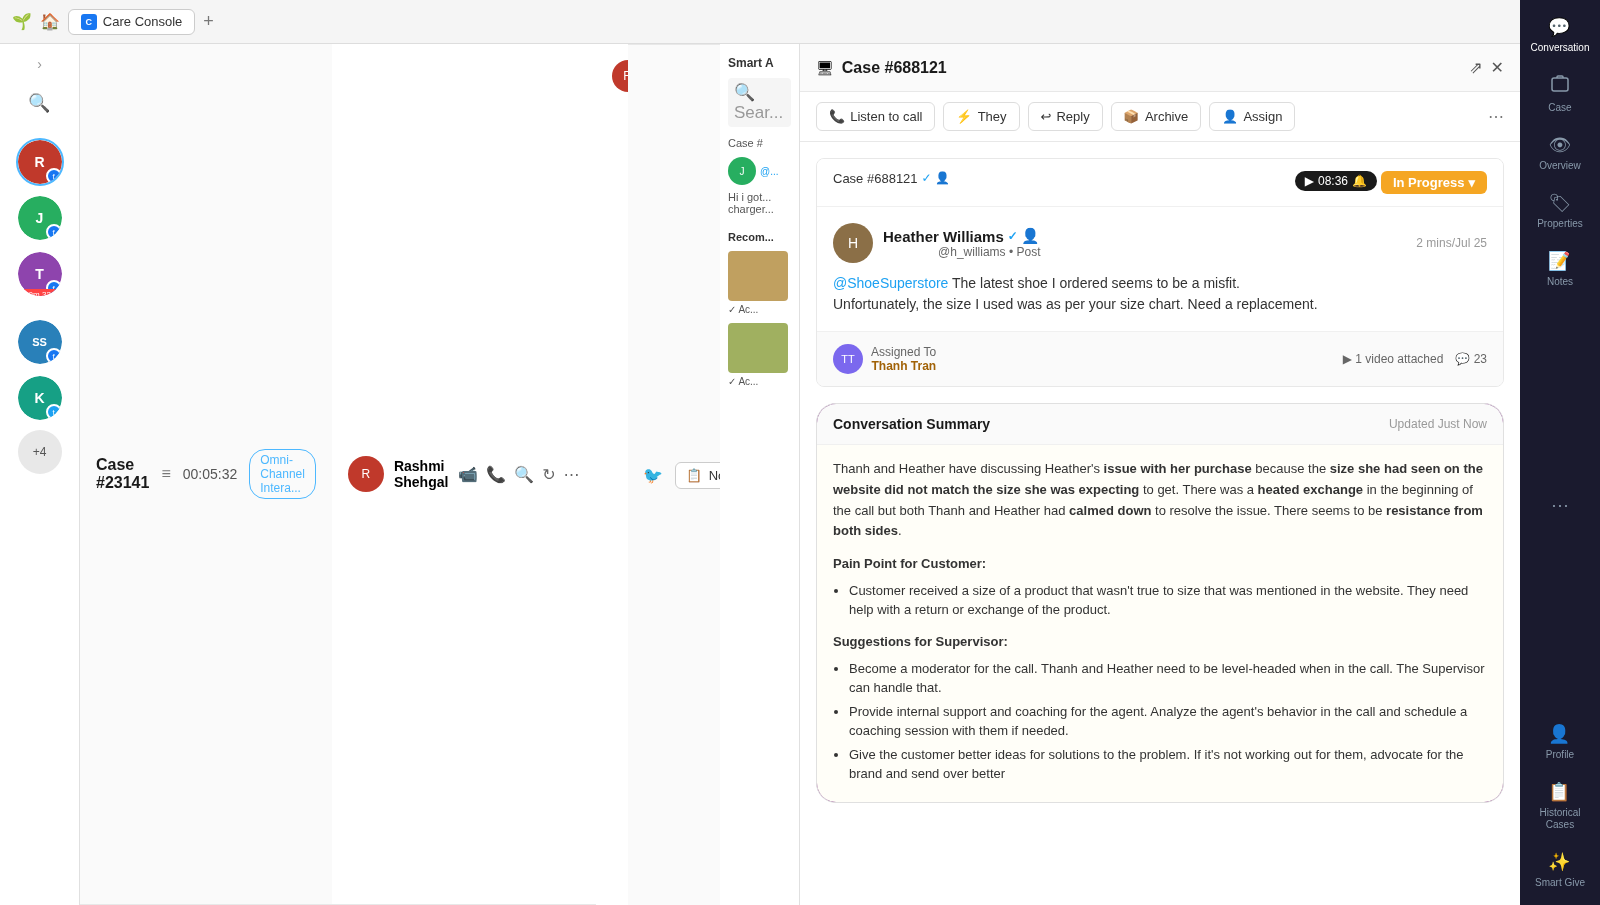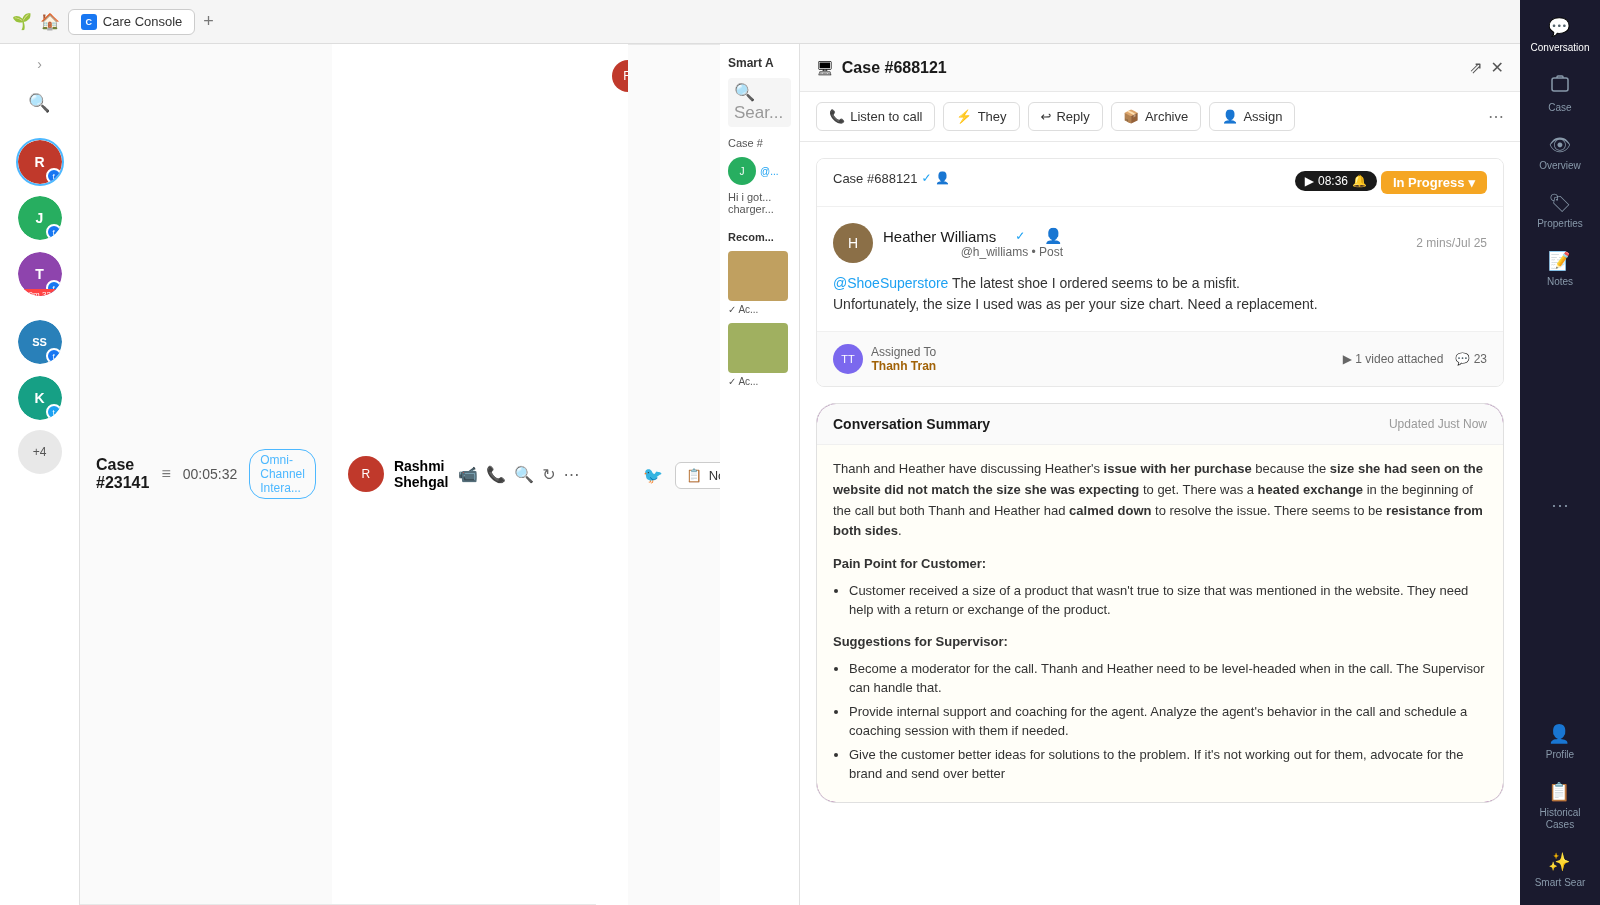--- a/index.html
+++ b/index.html
@@ -335,21 +335,21 @@
     }
 
     
     .customer-post {
       padding: 16px;
       border-top: 1px solid #f0f0f0;
       background: #fff;
     }
     .customer-info { display: flex; align-items: center; gap: 10px; margin-bottom: 10px; }
     .customer-avatar { width: 40px; height: 40px; border-radius: 50%; background: #8B6F47; display: flex; align-items: center; justify-content: center; color: white; font-size: 14px; }
-    .customer-name { font-weight: 400; font-size: 15px; color: #1a1a1a; display: flex; align-items: center; gap: 19px; justify-content: space-between; }
+    .customer-name { font-weight: 700; font-size: 15px; color: #1a1a1a; display: flex; align-items: center; gap: 4px; justify-content: space-between; }
     .customer-handle { font-size: 12px; color: #666; text-align: right; }
     .post-timestamp { margin-left: auto; font-size: 12px; color: #999; }
     .post-text { font-size: 14px; line-height: 1.5; color: #333; }
     .brand-mention { color: #1da1f2; }
     .post-footer {
       padding: 12px 16px;
       display: flex;
       align-items: center;
       gap: 8px;
       border-top: 1px solid #f0f0f0;
@@ -677,15 +677,15 @@
   <div class="sidebar-icon-item">
     <span class="icon-sym">👤</span>
     <span class="icon-label">Profile</span>
   </div>
   <div class="sidebar-icon-item">
     <span class="icon-sym">📋</span>
     <span class="icon-label">Historical Cases</span>
   </div>
   <div class="sidebar-icon-item">
     <span class="icon-sym">✨</span>
-    <span class="icon-label">Smart Sear</span>
+    <span class="icon-label">Smart Give</span>
   </div>
 </div>
 
 </body></html>

